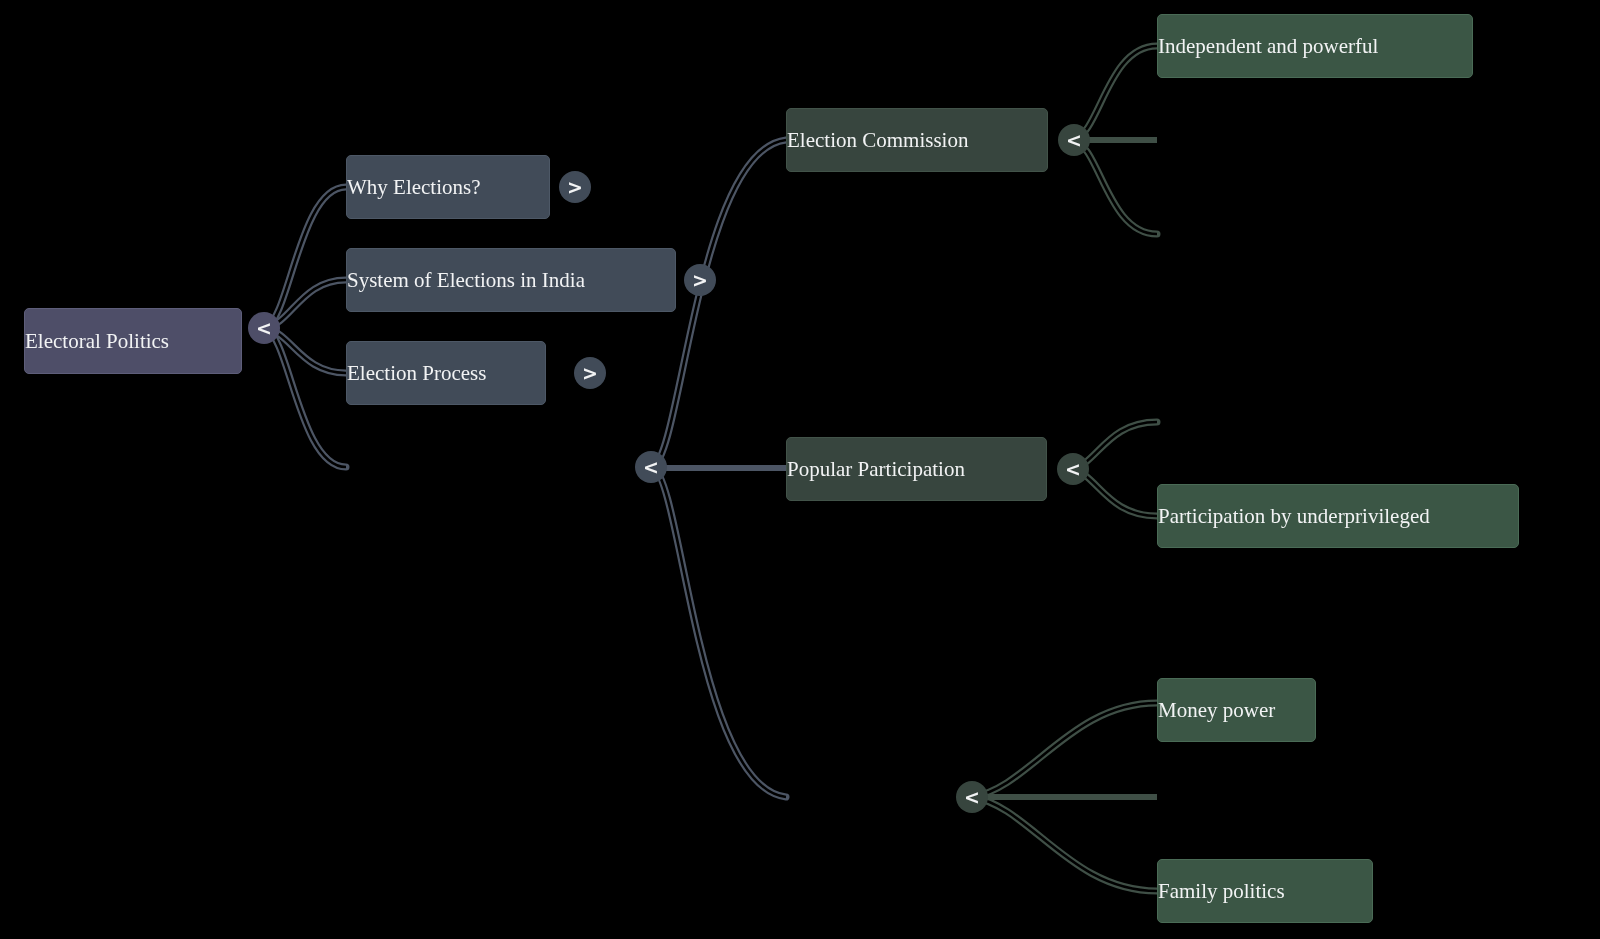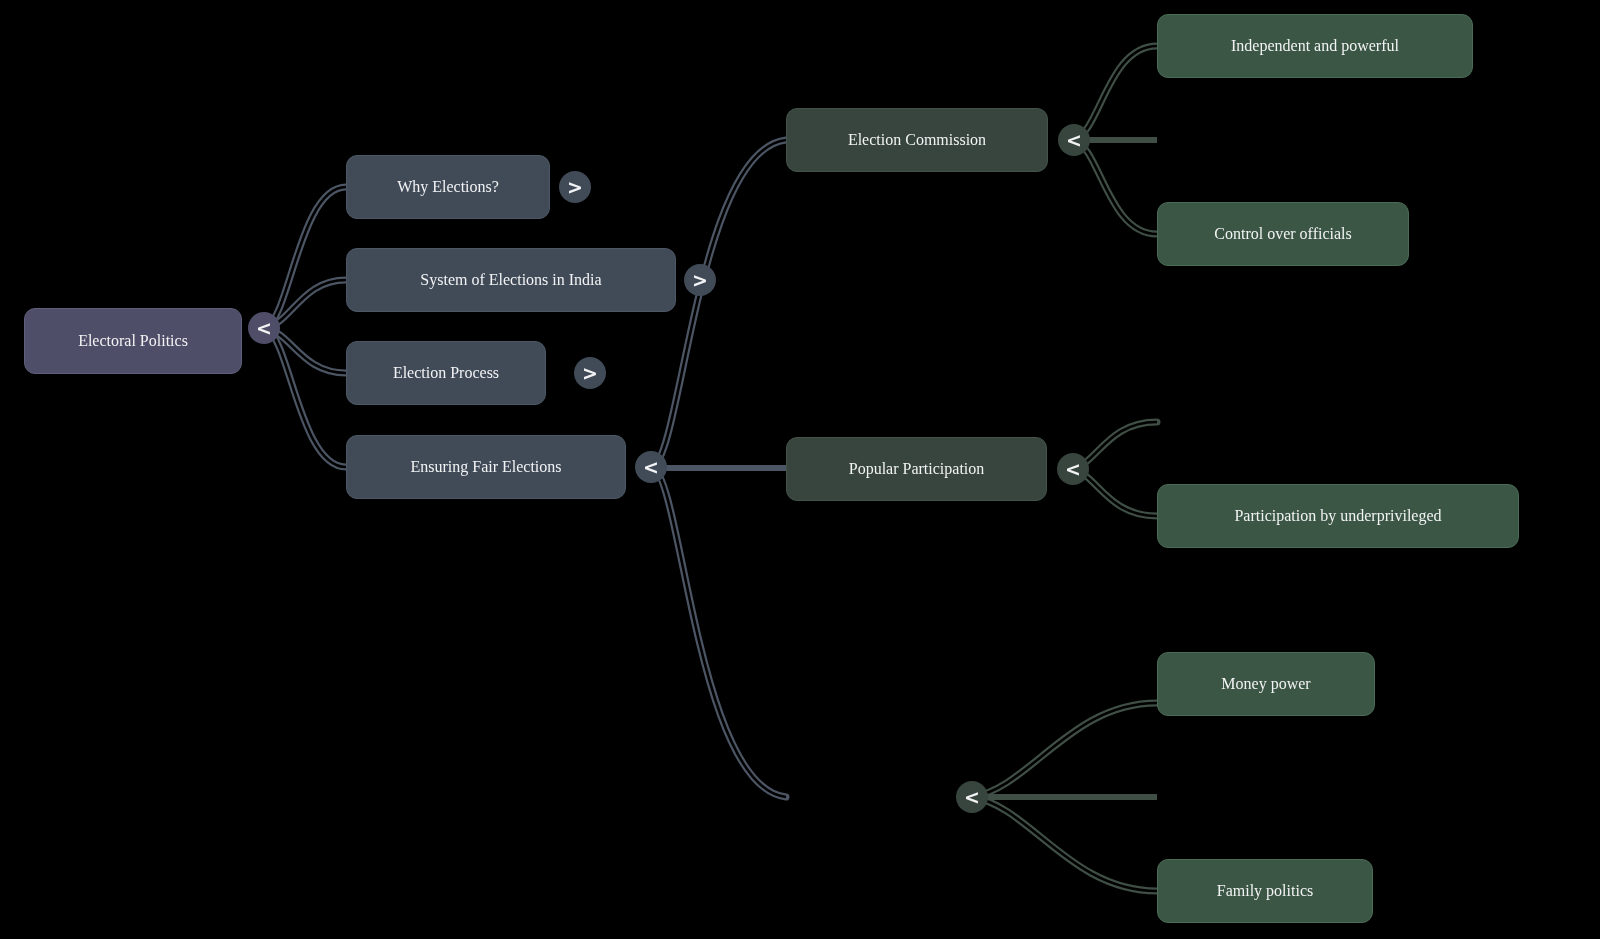--- a/index.html
+++ b/index.html
@@ -8,23 +8,23 @@
     --l2-fill:#414b58; --l2-border:#4d5866;
     --l3-fill:#37453e; --l3-border:#425349;
     --leaf-fill:#3b5645; --leaf-border:#4a6b56;
     --edge-slate:#4c5564; --edge-green:#3f4f46;
   }
   html,body{margin:0;padding:0}
   body{width:1600px;height:939px;background:var(--bg);position:relative;overflow:hidden;
        font-family:"Liberation Serif","DejaVu Serif",serif}
   #stage{position:absolute;inset:0;width:1600px;height:939px}
   #edges{position:absolute;left:0;top:0}
-  .node{position:absolute;height:64px;box-sizing:border-box;border-radius:11px;
-        display:flex;align-items:center;justify-content:center;white-space:nowrap;
-        color:var(--text);font-size:16px;cursor:default}
+  .node{position:absolute;height:64px;box-sizing:border-box;border-radius:5px;
+        display:flex;align-items:center;justify-content:flex-start;white-space:nowrap;
+        color:var(--text);font-size:21px;cursor:default}
   .root{background:var(--root-fill);border:1px solid var(--root-border);height:66px}
   .l2{background:var(--l2-fill);border:1px solid var(--l2-border)}
   .l3{background:var(--l3-fill);border:1px solid var(--l3-border)}
   .leaf{background:var(--leaf-fill);border:1px solid var(--leaf-border)}
   .toggle{position:absolute;width:32px;height:32px;border-radius:50%;box-sizing:border-box;
           display:flex;align-items:center;justify-content:center;color:var(--text);
           font-family:"DejaVu Sans","Liberation Sans",sans-serif;font-weight:bold;font-size:19px;
           line-height:1;cursor:pointer;user-select:none}
   .toggle.c-root{background:var(--root-fill)}
   .toggle.c-l2{background:var(--l2-fill)}
@@ -90,46 +90,40 @@
   <div class="node l2" style="left:346px;top:248px;width:330px">
     <span>System of Elections in India</span>
   </div>
   <div class="toggle c-l2" style="left:684px;top:264px">&gt;</div>
 
   <div class="node l2" style="left:346px;top:341px;width:200px">
     <span>Election Process</span>
   </div>
   <div class="toggle c-l2" style="left:574px;top:357px">&gt;</div>
 
-  <div class="node l2" style="left:346px;top:435px;width:280px">
-    <span>Ensuring Fair Elections</span>
-  </div>
   <div class="toggle c-l2" style="left:635px;top:451px">&lt;</div>
 
   <div class="node l3" style="left:786px;top:108px;width:262px">
     <span>Election Commission</span>
   </div>
   <div class="toggle c-l3" style="left:1058px;top:124px">&lt;</div>
 
   <div class="node l3" style="left:786px;top:437px;width:261px">
     <span>Popular Participation</span>
   </div>
   <div class="toggle c-l3" style="left:1057px;top:453px">&lt;</div>
 
   <div class="toggle c-l3" style="left:956px;top:781px">&lt;</div>
 
   <div class="node leaf" style="left:1157px;top:14px;width:316px">
     <span>Independent and powerful</span>
   </div>
-  <div class="node leaf" style="left:1157px;top:202px;width:252px">
-    <span>Control over officials</span>
-  </div>
   <div class="node leaf" style="left:1157px;top:484px;width:362px">
     <span>Participation by underprivileged</span>
   </div>
-  <div class="node leaf" style="left:1157px;top:652px;width:218px">
+  <div class="node leaf" style="left:1157px;top:678px;width:159px">
     <span>Money power</span>
   </div>
   <div class="node leaf" style="left:1157px;top:859px;width:216px">
     <span>Family politics</span>
   </div>
 
 </div>
 
 </body></html>

